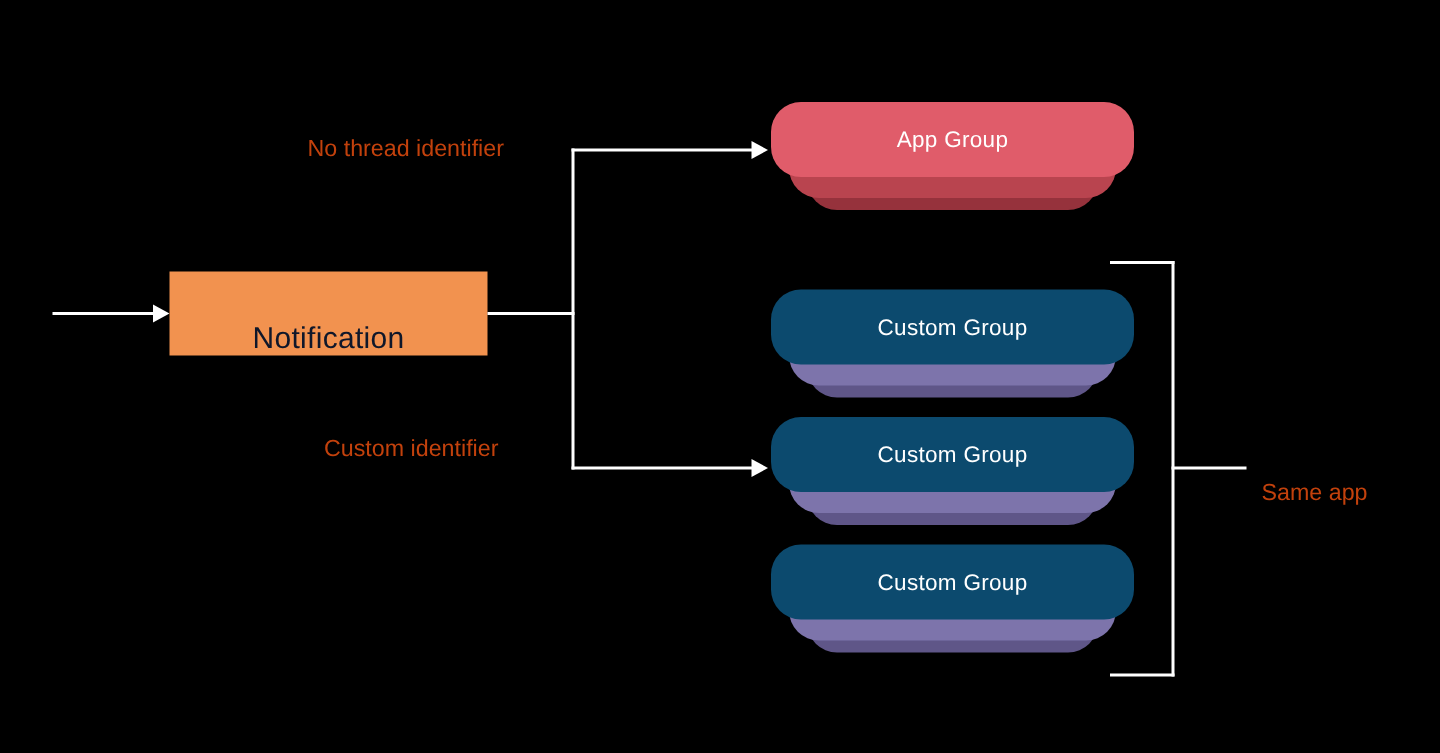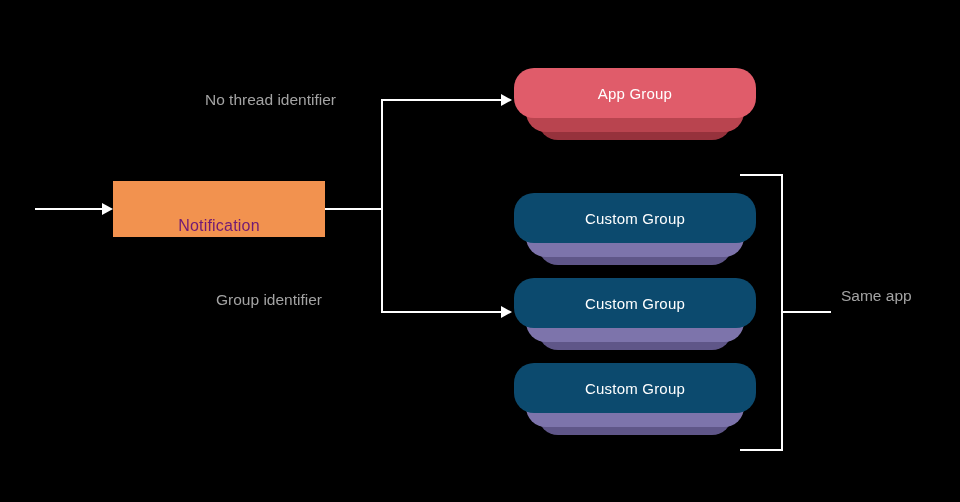--- a/index.html
+++ b/index.html
@@ -29,22 +29,22 @@
     left: 113px;
     top: 181px;
     width: 212px;
     height: 56px;
     background: #f2924f;
     display: flex;
     align-items: center;
     justify-content: center;
   }
   .notif-label {
-    color: #701a75;
-    font-size: 16px;
+    color: #0f172a;
+    font-size: 20px;
     letter-spacing: 0.2px;
     line-height: 1;
     margin-top: 34px;
   }
 
   
   .stack {
     position: absolute;
     width: 242px;
     height: 74px;
@@ -117,21 +117,21 @@
     width: 2px;
     background: #ffffff;
   }
   .bracket-h {
     height: 2px;
     background: #ffffff;
   }
 
   
   .edge-label {
-    color: #a3a3a3;
+    color: #c2410c;
     font-size: 15.5px;
     white-space: nowrap;
     line-height: 1;
   }
 </style>
 </head>
 <body>
 
 <div id="canvas">
 
@@ -146,21 +146,21 @@
 
   <div class="abs line-v" style="left:381px; top:99px; height:214px;"></div>
 
   <div class="abs line-h" style="left:381px; top:99px; width:121px;"></div>
   <div class="abs arrow-head" style="left:501px; top:94px;"></div>
 
   <div class="abs line-h" style="left:381px; top:311px; width:121px;"></div>
   <div class="abs arrow-head" style="left:501px; top:306px;"></div>
 
   <div class="abs edge-label" style="left:205px; top:92px;">No thread identifier</div>
-  <div class="abs edge-label" style="left:216px; top:292px;">Group identifier</div>
+  <div class="abs edge-label" style="left:216px; top:292px;">Custom identifier</div>
 
   <div class="stack stack-red" style="left:514px; top:68px;">
     <div class="layer layer-3"></div>
     <div class="layer layer-2"></div>
     <div class="layer layer-1">
       <span class="card-label">App Group</span>
     </div>
   </div>
 
   <div class="stack stack-purple" style="left:514px; top:193px;">
@@ -185,15 +185,15 @@
     <div class="layer layer-1">
       <span class="card-label">Custom Group</span>
     </div>
   </div>
 
   <div class="abs bracket-v" style="left:781px; top:174px; height:277px;"></div>
   <div class="abs bracket-h" style="left:740px; top:174px; width:43px;"></div>
   <div class="abs bracket-h" style="left:740px; top:449px; width:43px;"></div>
   <div class="abs bracket-h" style="left:781px; top:311px; width:50px;"></div>
 
-  <div class="abs edge-label" style="left:841px; top:288px;">Same app</div>
+  <div class="abs edge-label" style="left:841px; top:321px;">Same app</div>
 
 </div>
 
 </body></html>

